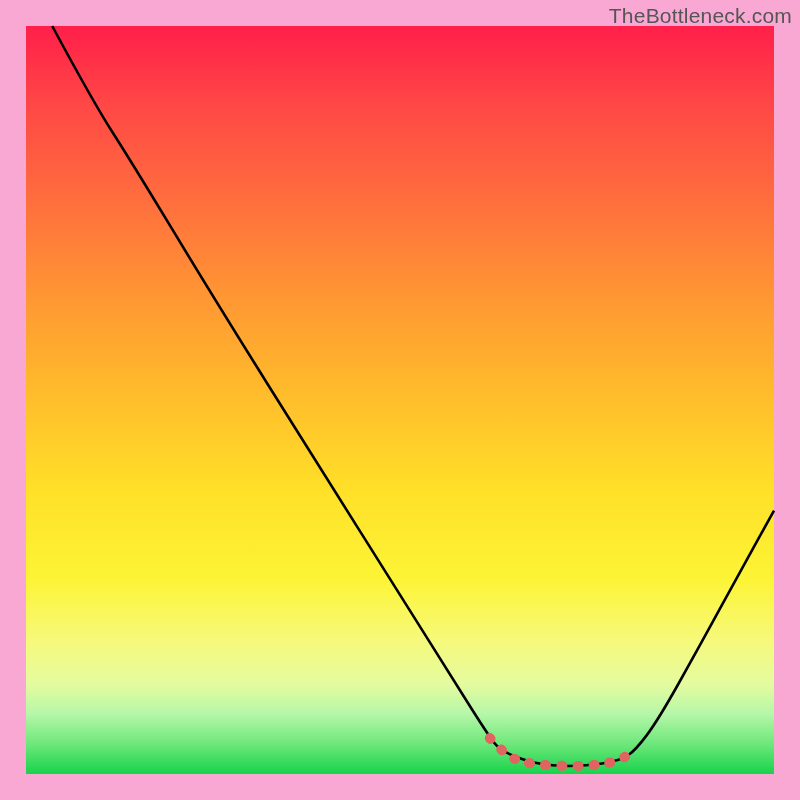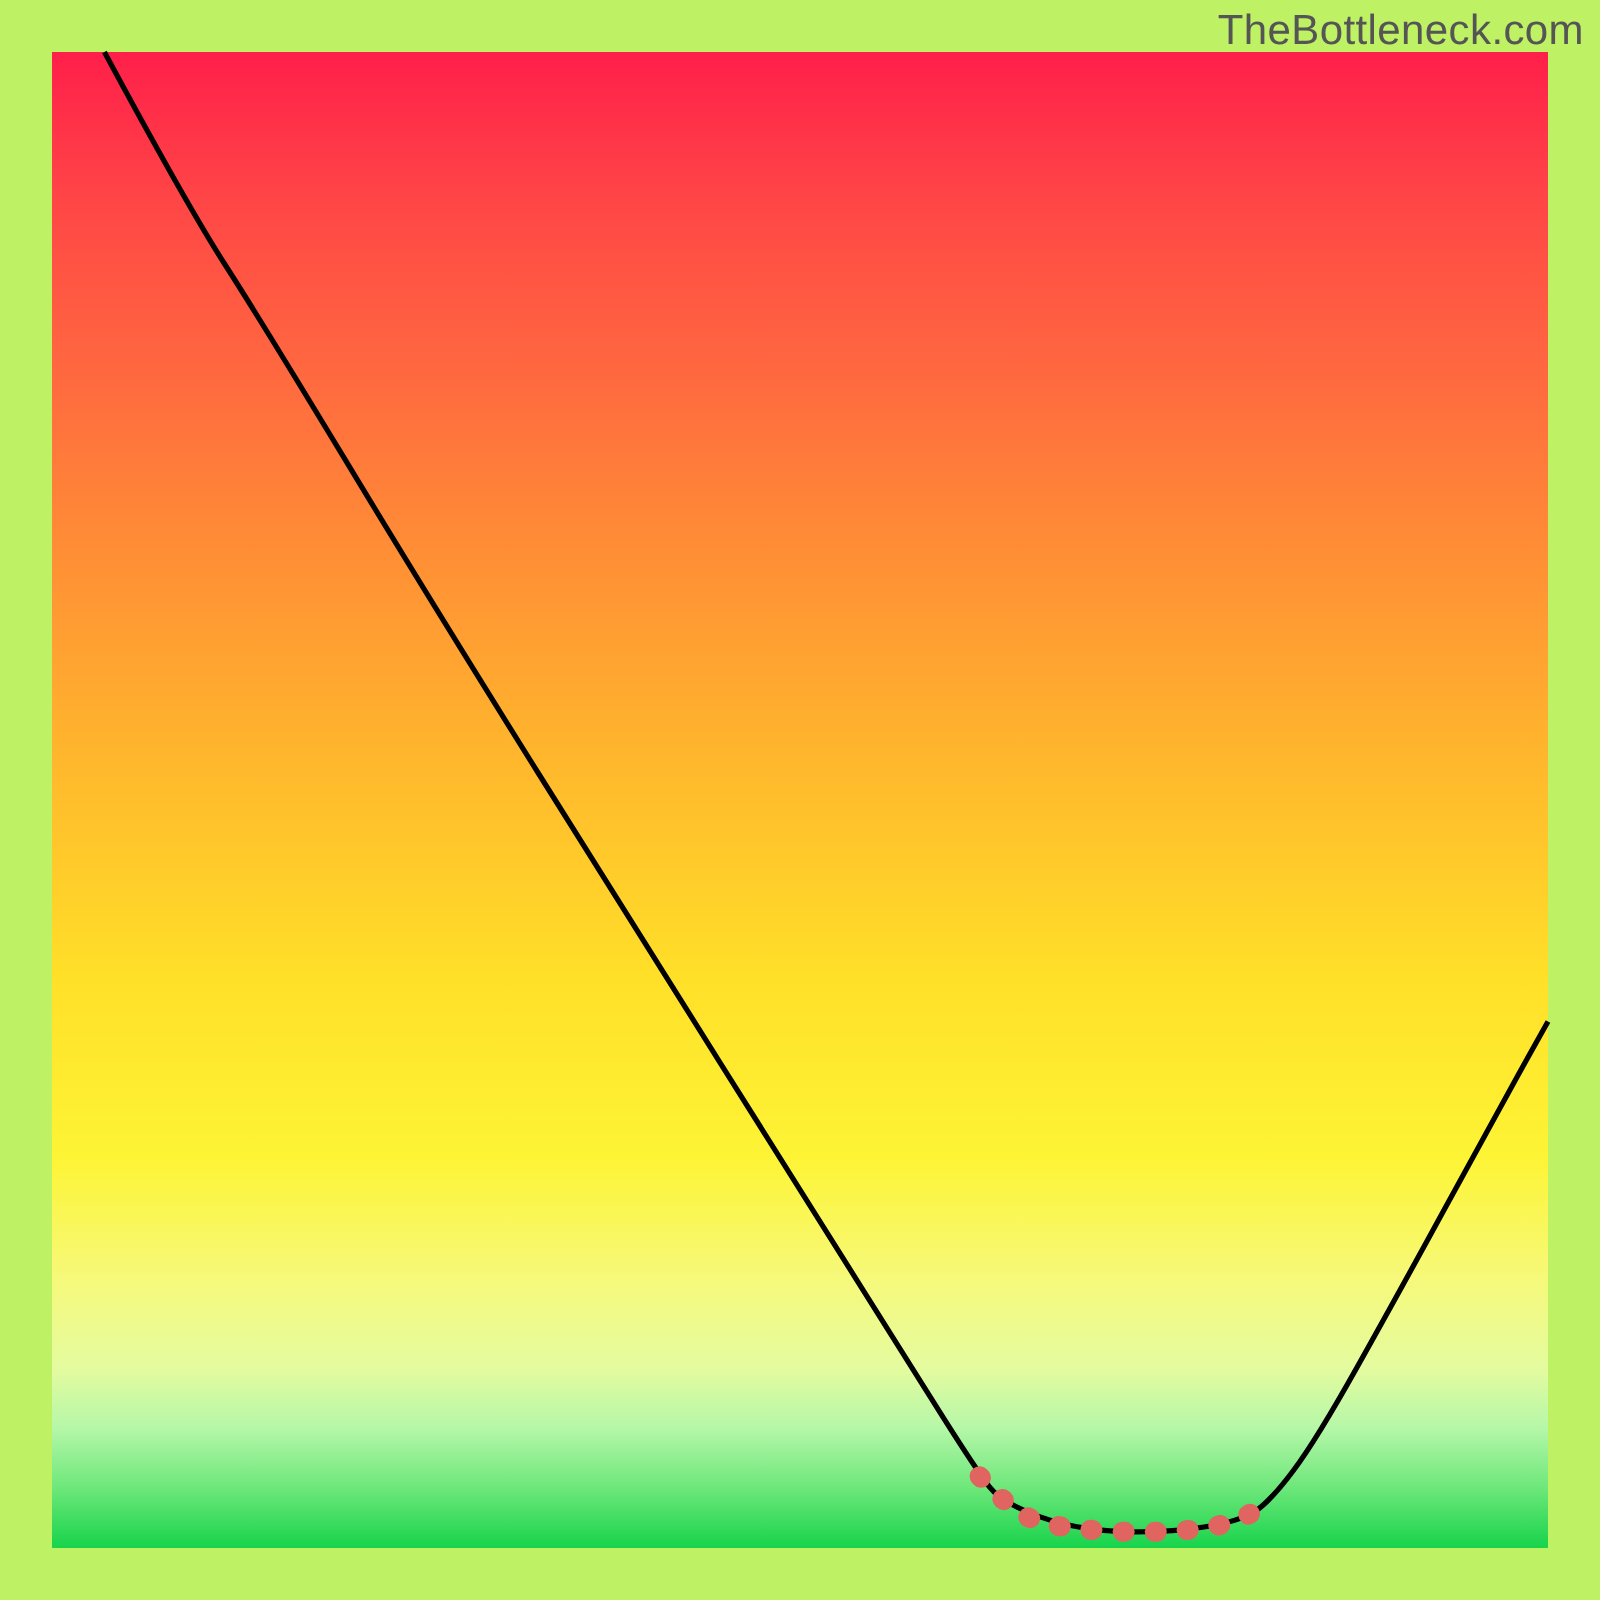--- a/index.html
+++ b/index.html
@@ -8,21 +8,21 @@
     width: 800px;
     height: 800px;
     background: #000;
     overflow: hidden;
     font-family: Arial, Helvetica, sans-serif;
   }
   .frame {
     position: relative;
     width: 800px;
     height: 800px;
-    background: #bef264;
+    background: #f9a8d4;
   }
   .plot-area {
     position: absolute;
     left: 26px;
     top: 26px;
     width: 748px;
     height: 748px;
     background: linear-gradient(to bottom,
       #ff1f4a 0%,
       #ff4646 10%,

